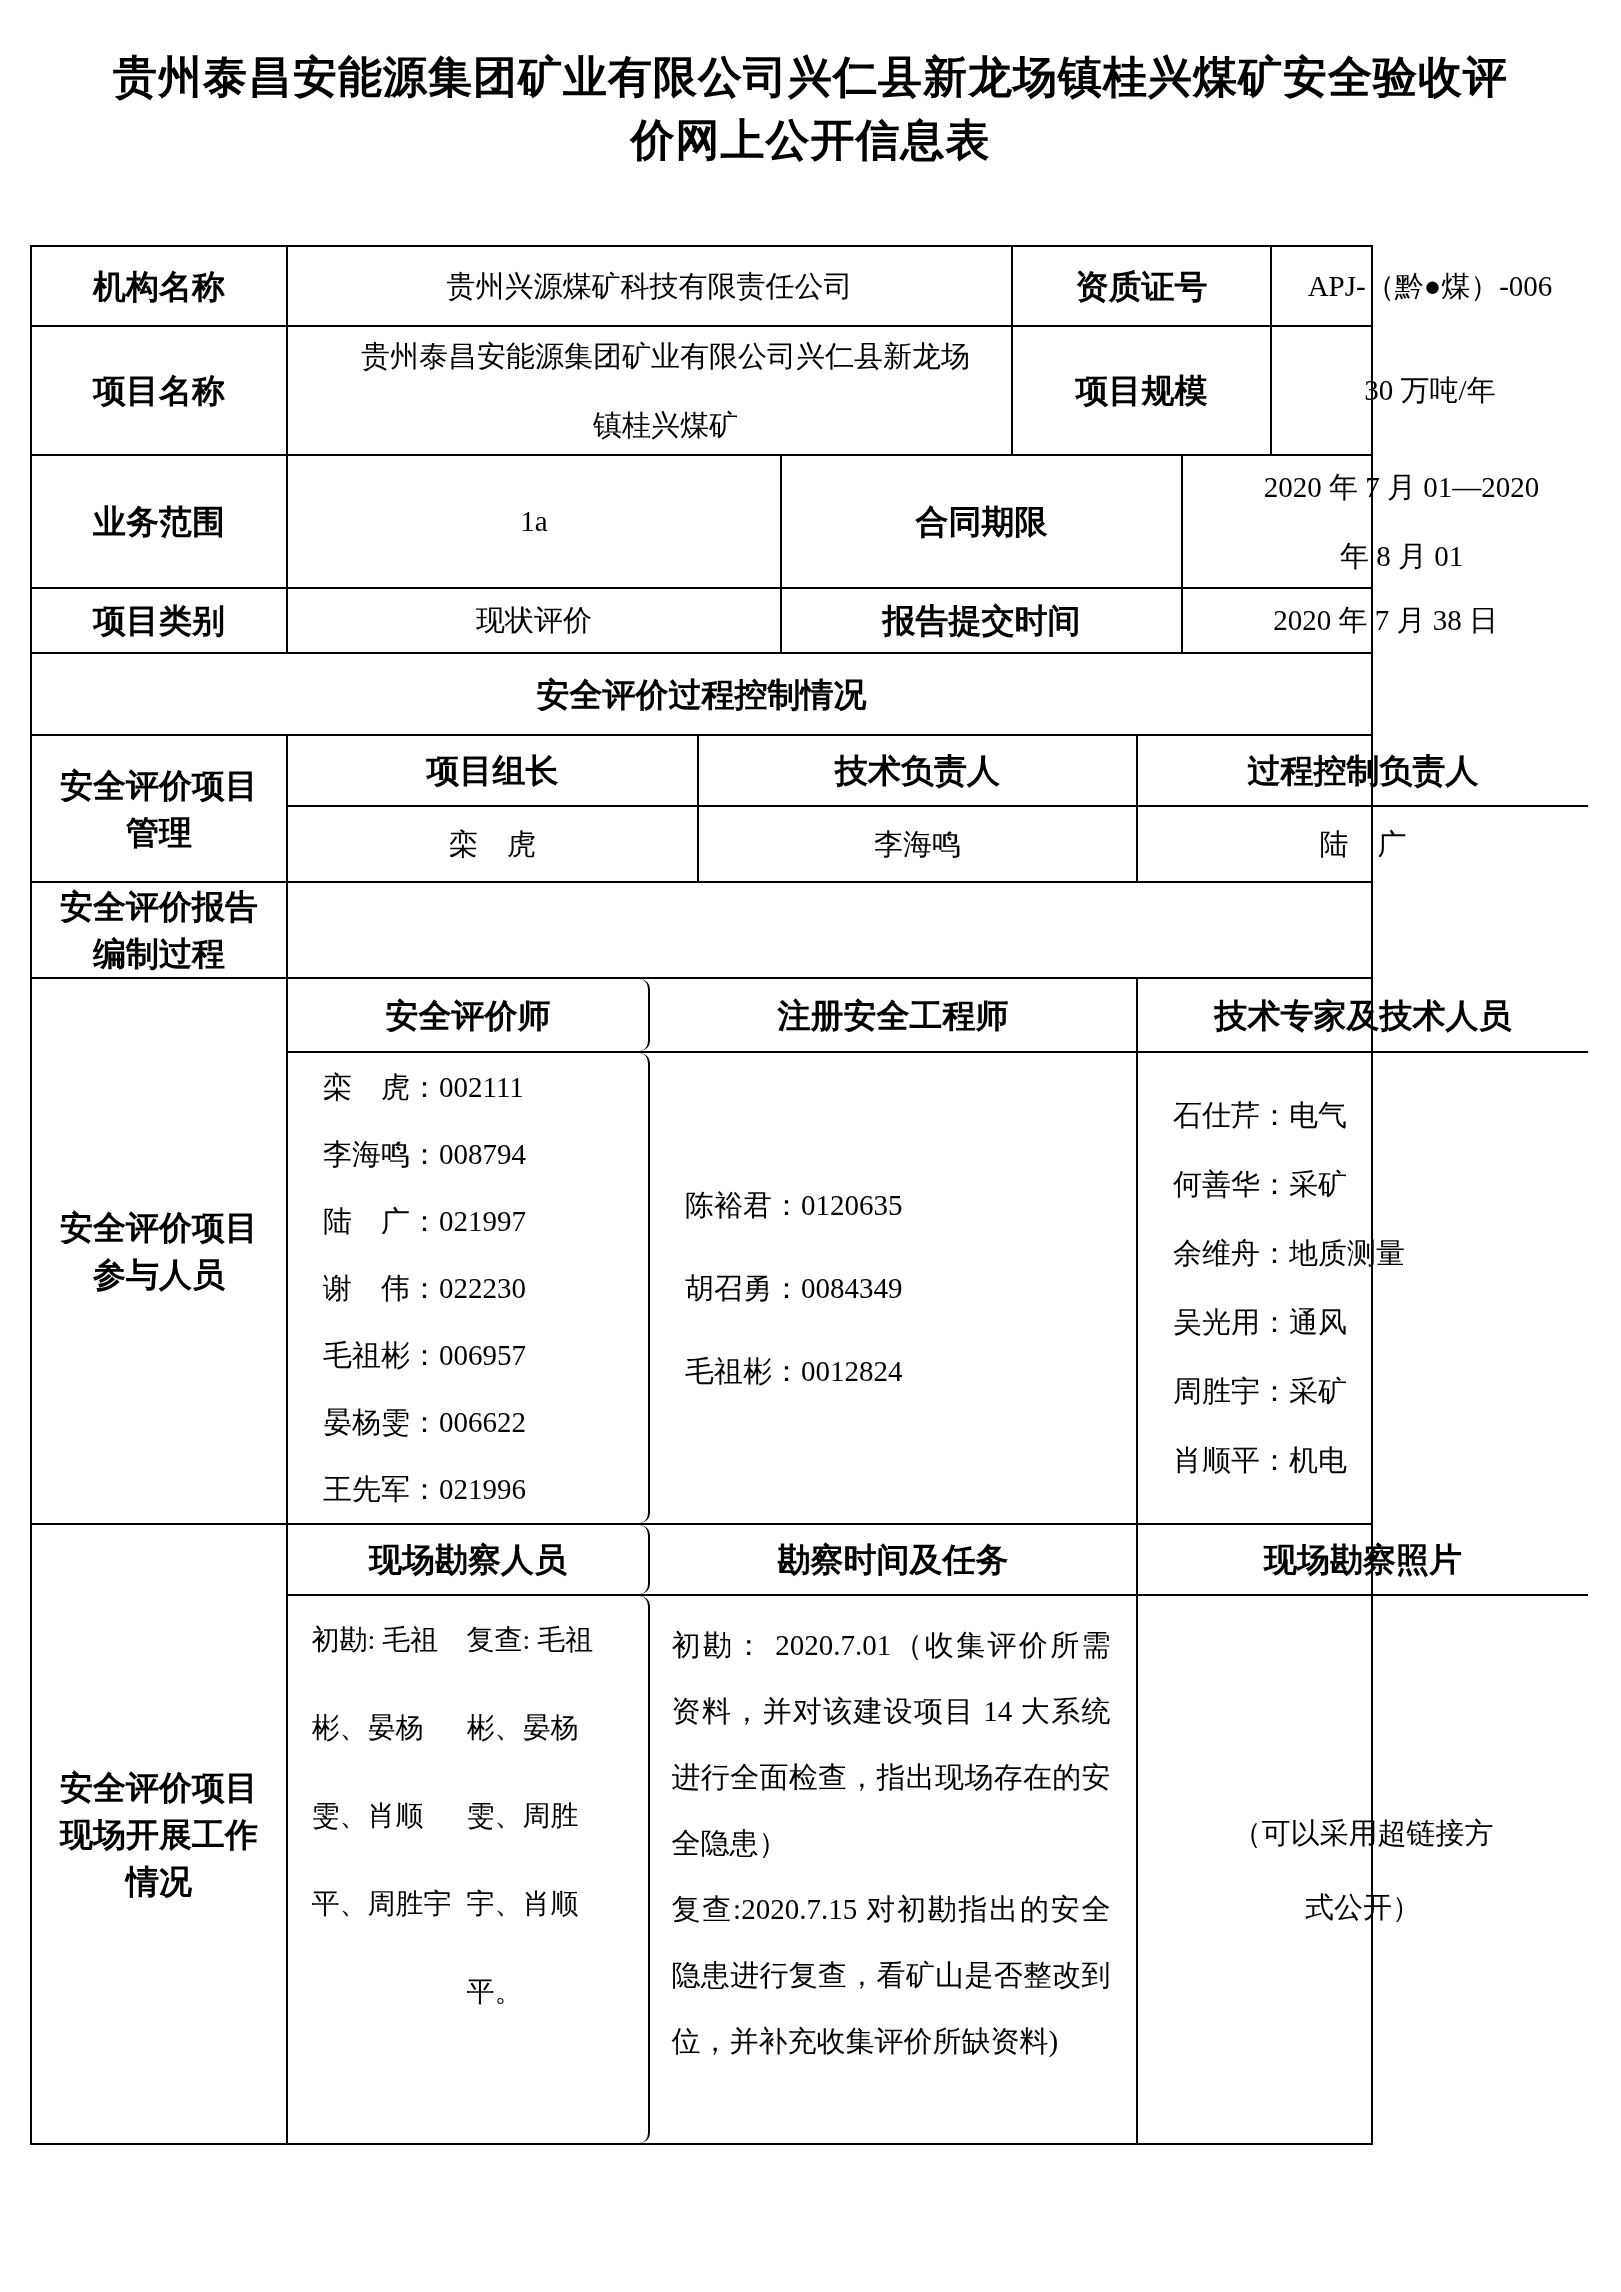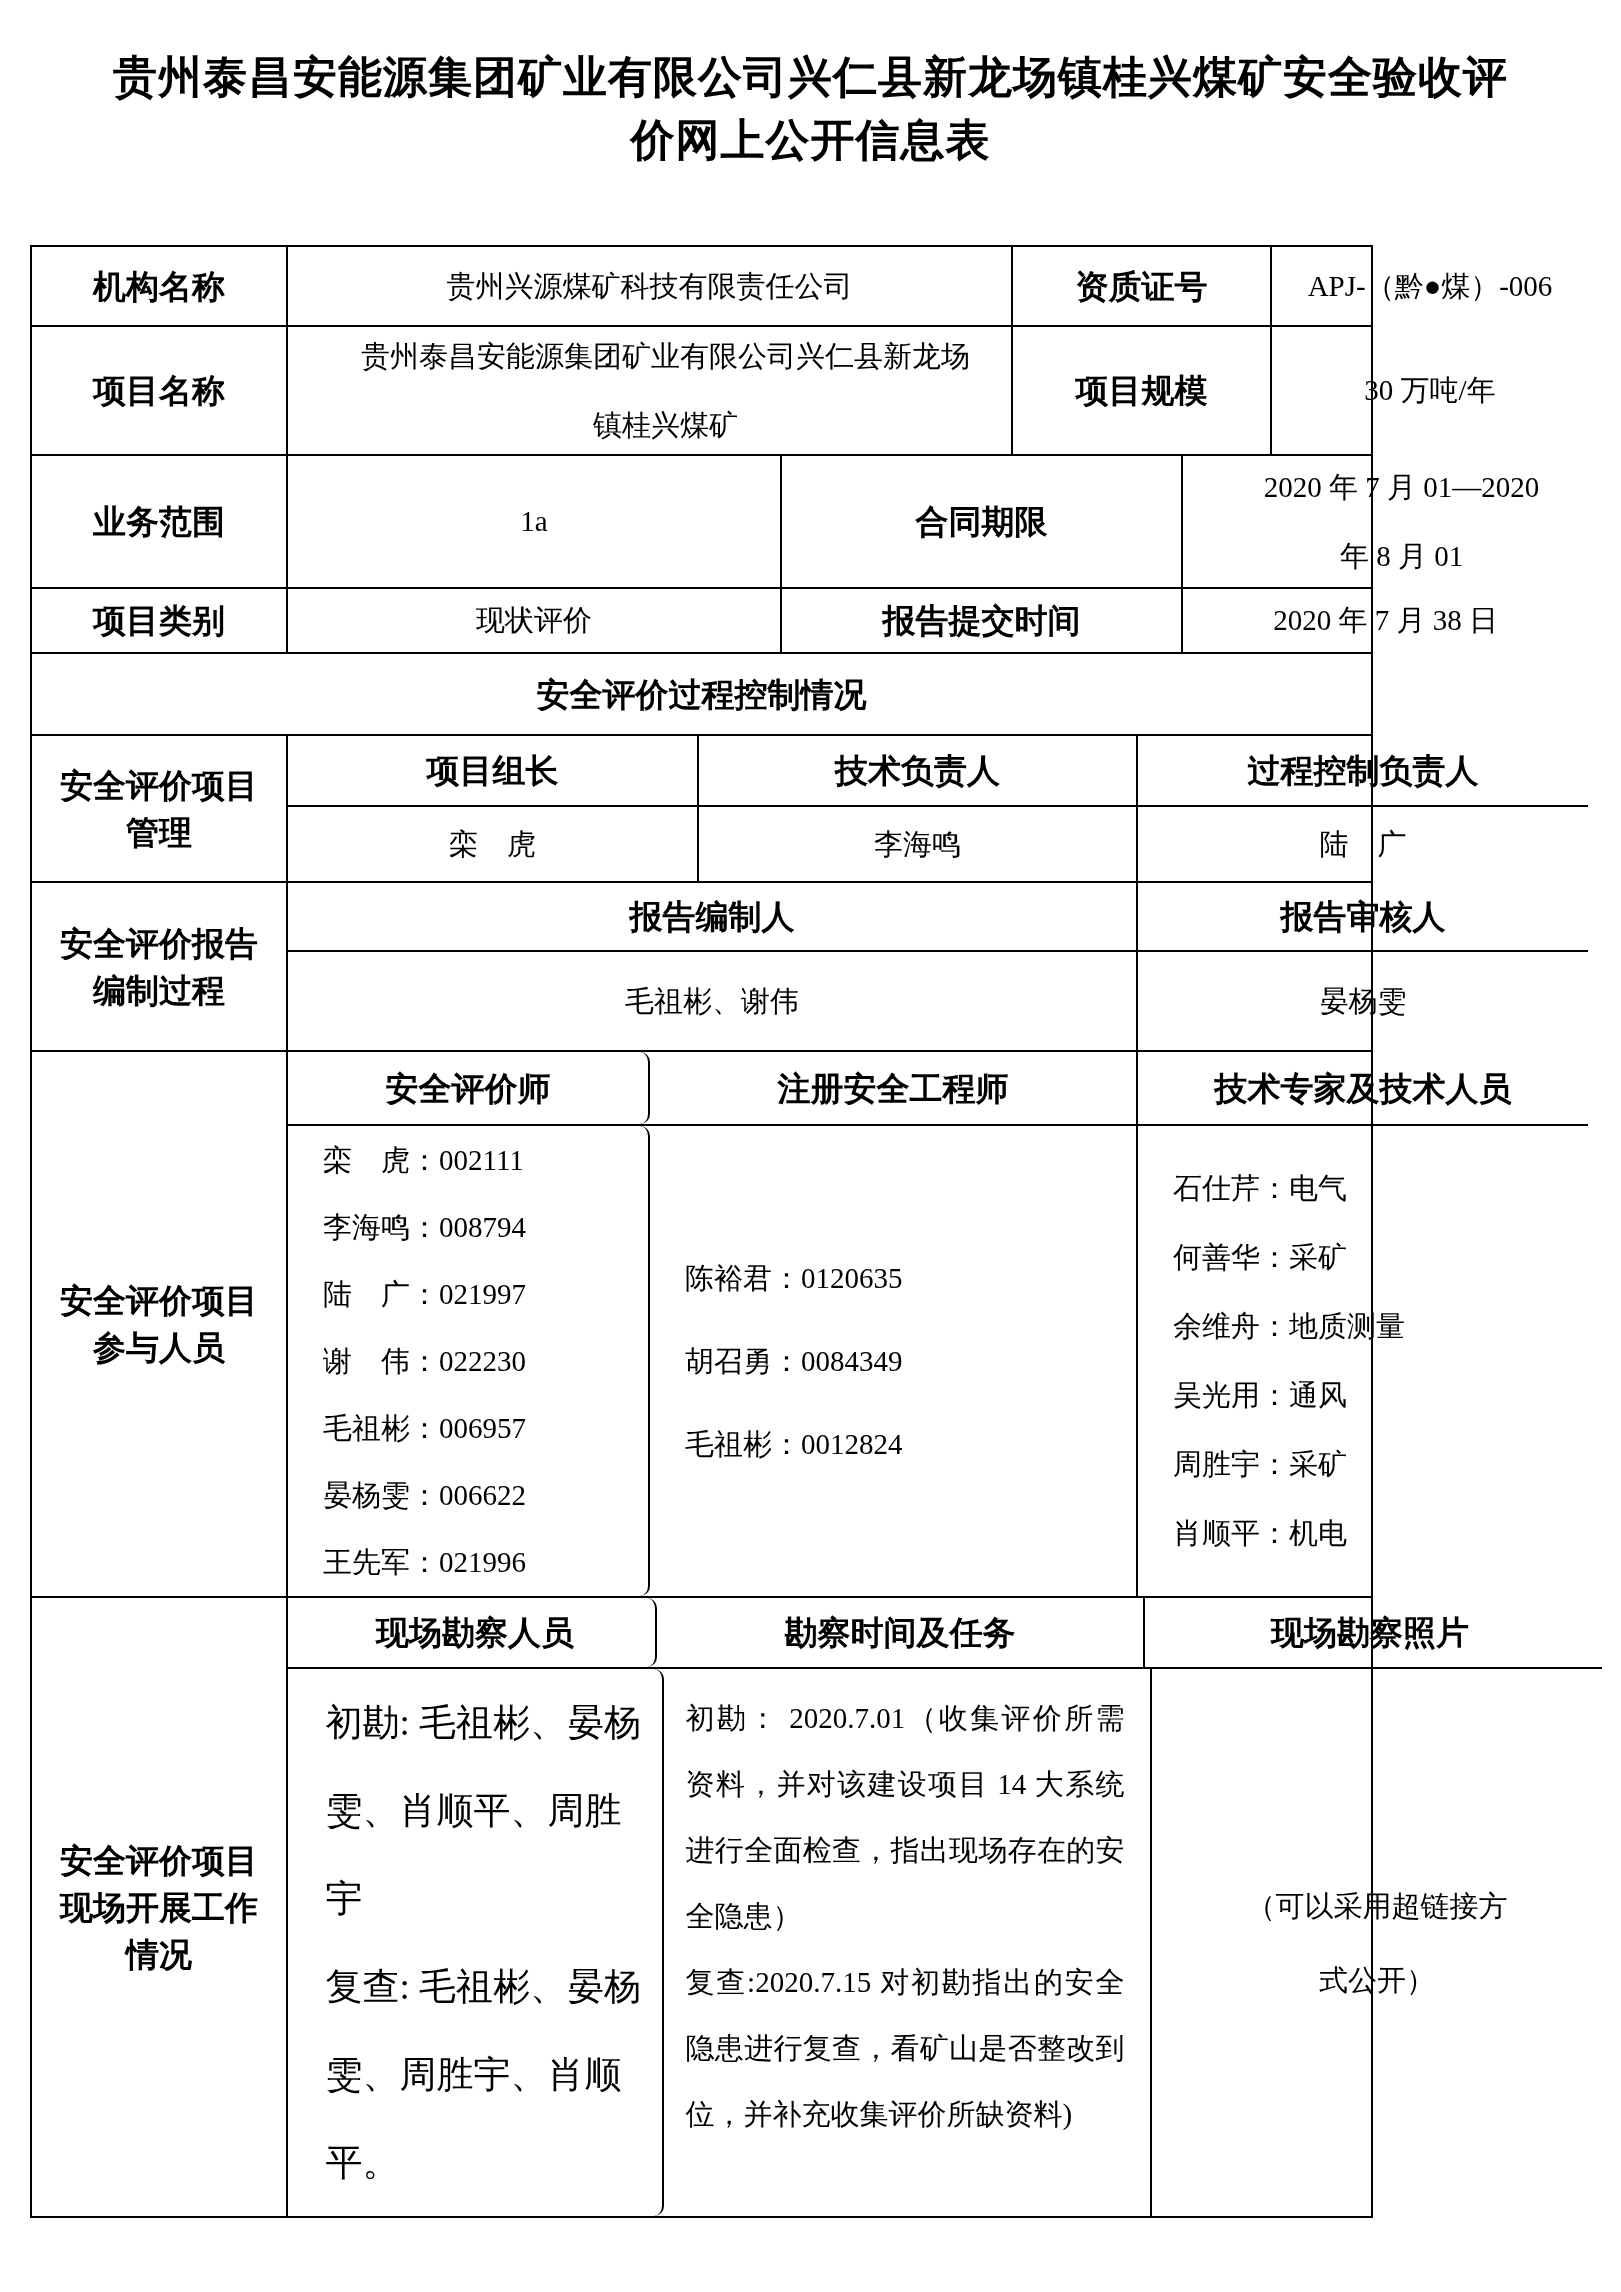--- a/index.html
+++ b/index.html
@@ -77,24 +77,23 @@
   .lh70 div { line-height: 69px; }
 
   .para-cell {
     font-size: 29px;
     padding: 15.7px 25.5px 0 21.6px;
     text-align: justify;
   }
   .para-cell p { line-height: 66px; }
 
   .surveyors-cell {
-    font-size: 37px;
-    display: flex; flex-direction: column; justify-content: center;
+    font-size: 28px;
+    display: flex; flex-direction: row; justify-content: center;
     padding: 0 17.6px 0 23.5px;
-    margin-left: 14px;
   }
   .surveyors-cell p { line-height: 88px; }
 
   .photo-cell { display: flex; align-items: center; justify-content: center; }
   .photo-cell span {
     display: block; width: 274px;
     font-size: 29px; line-height: 74px;
     text-align: center;
   }
 
@@ -181,30 +180,20 @@
         <div class="r h75">
           <div class="c val w419">栾　虎</div>
           <div class="c val w448">李海鸣</div>
           <div class="c val w459">陆　广</div>
         </div>
       </div>
     </div>
 
     <div class="sec">
       <div class="sec-label hd">安全评价报告编制过程</div>
-      <div class="sec-body">
-        <div class="r rule h70">
-          <div class="c hd w867">报告编制人</div>
-          <div class="c hd w459">报告审核人</div>
-        </div>
-        <div class="r h100">
-          <div class="c val w867">毛祖彬、谢伟</div>
-          <div class="c val w459">晏杨雯</div>
-        </div>
-      </div>
     </div>
 
     <div class="sec">
       <div class="sec-label hd">安全评价项目参与人员</div>
       <div class="sec-body">
         <div class="r rule h75">
           <div class="c hd w369">安全评价师</div>
           <div class="c hd w498">注册安全工程师</div>
           <div class="c hd w459">技术专家及技术人员</div>
         </div>

